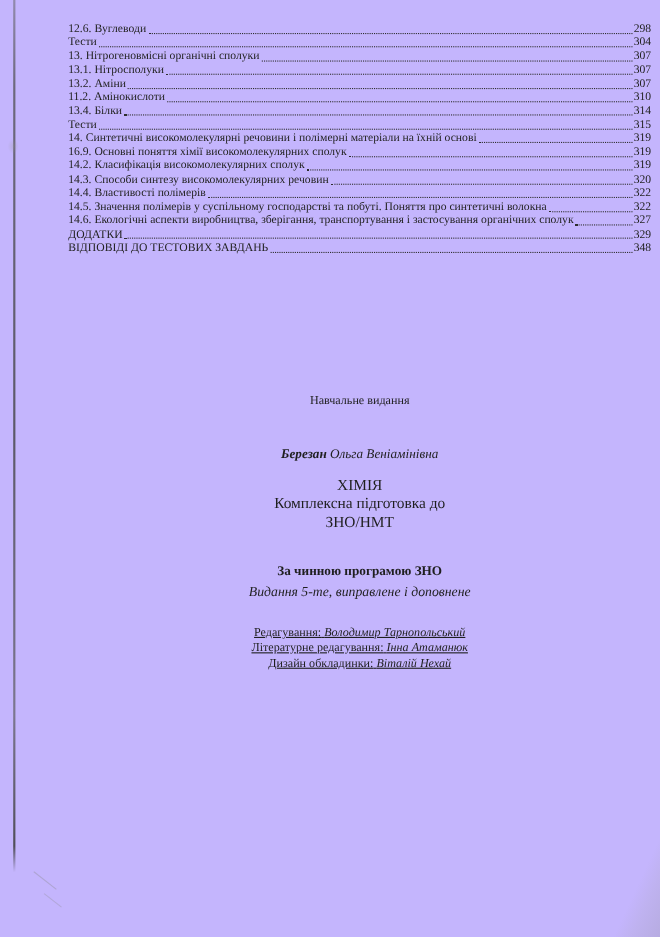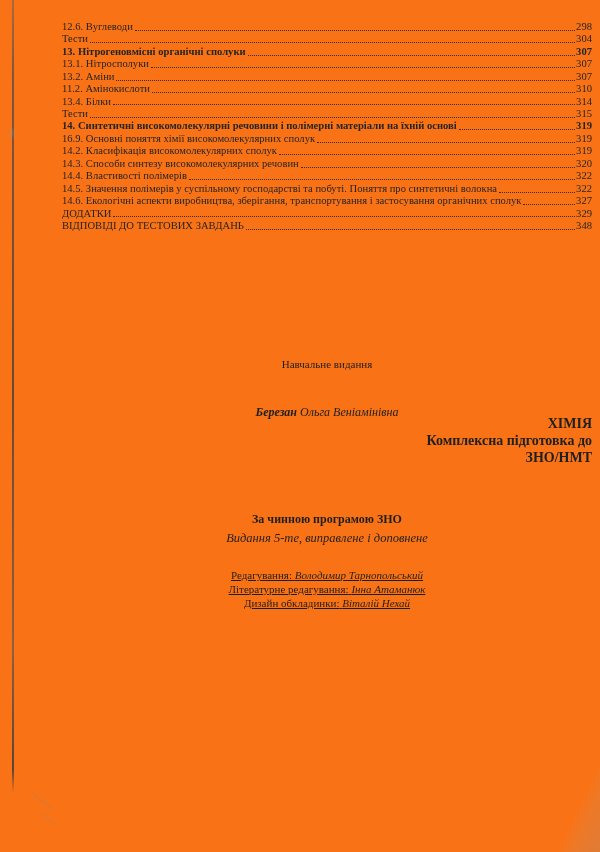--- a/index.html
+++ b/index.html
@@ -2,21 +2,21 @@
 <html><head>
 <meta charset="utf-8">
 <style>
   html, body { margin: 0; padding: 0; }
   body { width: 600px; height: 852px; overflow: hidden; background: #ffffff; }
 
   .page {
     position: relative;
     width: 600px;
     height: 852px;
-    background: #f97316;
+    background: #c4b5fd;
     overflow: hidden;
     font-family: "Liberation Serif", "DejaVu Serif", serif;
     color: #1f1f1f;
   }
 
   
   .scan-line-left {
     position: absolute; left: 12px; top: 0; width: 2px; height: 793px;
     background: linear-gradient(180deg,
       rgba(95,95,95,0.50) 0%,
@@ -46,35 +46,35 @@
       rgba(145,145,145,0.26) 100%);
   }
 
   
   .toc { position: absolute; left: 62px; top: 21px; width: 530px; }
   .toc-row {
     display: flex; align-items: flex-end;
     height: 12.45px; font-size: 10.6px; line-height: 12.45px;
     color: #242424;
   }
-  .toc-row.bold { font-weight: bold; }
+  .toc-row.bold { font-weight: normal; }
   .toc-label { white-space: nowrap; }
   .toc-dots {
     flex: 1 1 auto; min-width: 8px;
     border-bottom: 1.3px dotted #2e2e2e;
     margin: 0 1px 2.6px 2px;
   }
   .toc-page { white-space: nowrap; }
 
   
   .cline { position: absolute; left: 62px; width: 530px; text-align: center; }
   .edition-type { top: 358px; font-size: 11px; }
   .author-line  { top: 405px; font-size: 12px; font-style: italic; }
   .author-line .surname { font-weight: bold; }
-  .title-block  { top: 415px; font-size: 14px; font-weight: bold; line-height: 17px; text-align: right; }
+  .title-block  { top: 433px; font-size: 14px; font-weight: normal; line-height: 17px; }
   .program-note { top: 512px; font-size: 12px; font-weight: bold; }
   .edition-note { top: 531px; font-size: 12.5px; font-style: italic; }
   .credits      { top: 569px; font-size: 11px; line-height: 13.9px; text-decoration: underline; }
   .credit-name  { font-style: italic; }
 </style>
 </head>
 <body>
 
 <div class="page">
 

